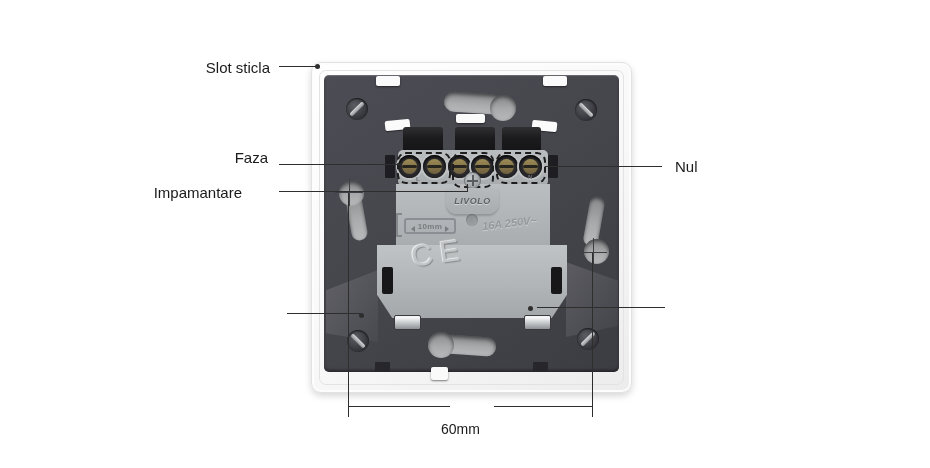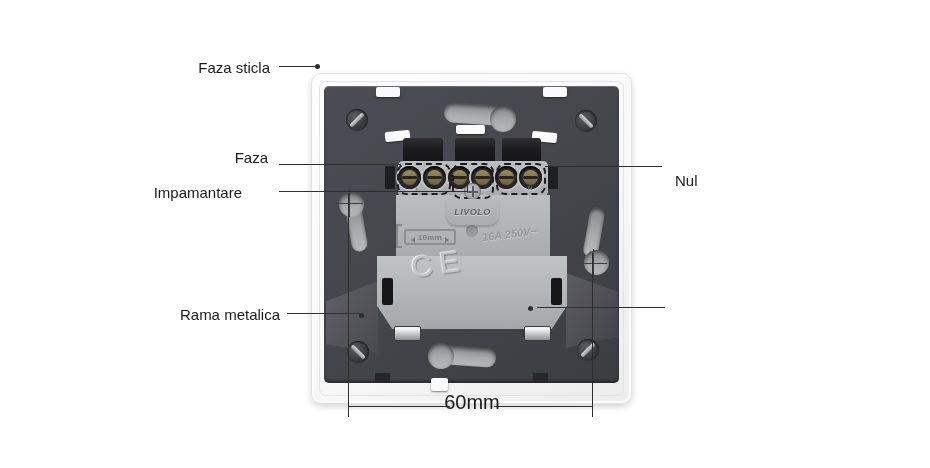--- a/index.html
+++ b/index.html
@@ -6,44 +6,44 @@
   .stage{position:relative;width:930px;height:468px;background:#ffffff;overflow:hidden;
          font-family:"Liberation Sans",sans-serif;}
   .stage *{position:absolute;box-sizing:border-box;}
 
   
   .ann{font:15px/1.2 "Liberation Sans",sans-serif;color:#1a1a1a;white-space:nowrap;}
   .lbl-rama-sticla{right:660px;top:59px;}
   .lbl-faza{right:662px;top:149px;}
   .lbl-impamantare{right:688px;top:184px;}
   .lbl-rama-metalica{right:650px;top:306px;}
-  .lbl-nul{left:675px;top:172px;text-align:center;}
+  .lbl-nul{left:675px;top:158px;text-align:center;}
   .lbl-suport{left:672px;top:300px;}
   .ln{background:#2e2e2e;}
   .ln-rama-sticla{left:279px;top:66px;width:38px;height:1px;}
   .ln-faza{left:279px;top:164px;width:122px;height:1px;}
   .ln-imp{left:279px;top:191px;width:189px;height:1px;}
   .ln-imp-v{left:467px;top:184px;width:1px;height:8px;}
   .ln-nul{left:545px;top:166px;width:117px;height:1px;}
   .ln-rm{left:287px;top:313px;width:73px;height:1px;}
   .ln-sp{left:537px;top:307px;width:128px;height:1px;}
   .dot{width:5px;height:5px;border-radius:50%;background:#2e2e2e;}
   .dot-rama-sticla{left:315px;top:64px;}
   .dot-rm{left:359px;top:313px;}
   .dot-sp{left:528px;top:306px;}
   
   .dim-v-left{left:348px;top:193px;width:1px;height:224px;}
   .dim-v-right{left:592px;top:253px;width:1px;height:164px;}
   .dim-h-left{left:348px;top:406px;width:102px;height:1px;}
   .dim-h-right{left:494px;top:406px;width:99px;height:1px;}
-  .dim-text{left:441px;top:390px;width:62px;text-align:center;font-size:20px;color:#1a1a1a;}
+  .dim-text{left:441px;top:421px;width:62px;text-align:left;font-size:14px;color:#1a1a1a;}
   .caption{left:392px;top:416px;font-size:16px;color:#1a1a1a;white-space:nowrap;}
 
   
-  .device{left:311px;top:73px;width:321px;height:331px;padding-left:32px;}
+  .device{left:311px;top:62px;width:321px;height:331px;padding-left:32px;}
   .glass-frame{inset:0;border-radius:10px;
     background:linear-gradient(145deg,#ffffff 0%,#f8f8f8 55%,#ececec 100%);
     border:1px solid #e2e2e2;
     box-shadow:0 3px 7px rgba(0,0,0,.16), inset 0 0 0 2px #fdfdfd;}
   .inner-lip{left:8px;top:8px;width:305px;height:315px;border:1px solid #e3e3e4;border-radius:7px;}
   .metal-frame{left:13px;top:13px;width:295px;height:297px;border-radius:5px;
     background:linear-gradient(145deg,#4c4c54 0%,#45454c 50%,#3c3c43 100%);
     box-shadow:inset 0 1px 1px rgba(255,255,255,.20), inset 0 -2px 3px rgba(0,0,0,.4);}
   .wedge{background:linear-gradient(120deg,rgba(255,255,255,.14),rgba(255,255,255,.03));}
   .wedge-l{left:15px;top:208px;width:52px;height:72px;clip-path:polygon(100% 0,100% 100%,0 88%,0 28%);}
@@ -232,35 +232,34 @@
       <span class="gauge-text">10mm</span>
       <span class="g-arr g-arr-r"></span>
     </div>
     <div class="rating">16A 250V~</div>
     <div class="ce">CE</div>
 
     <div class="claw claw-l"></div>
     <div class="claw claw-r"></div>
   </div>
 
-  <div class="ann lbl-rama-sticla">Faza sticla</div>
+  <div class="ann lbl-rama-sticla">Slot sticla</div>
   <div class="ln ln-rama-sticla"></div>
   <div class="dot dot-rama-sticla"></div>
 
   <div class="ann lbl-faza">Faza</div>
   <div class="ln ln-faza"></div>
 
   <div class="ann lbl-impamantare">Impamantare</div>
   <div class="ln ln-imp"></div>
   <div class="ln ln-imp-v"></div>
 
   <div class="ann lbl-nul">Nul</div>
   <div class="ln ln-nul"></div>
 
-  <div class="ann lbl-rama-metalica">Rama metalica</div>
   <div class="ln ln-rm"></div>
   <div class="dot dot-rm"></div>
 
   <div class="ln ln-sp"></div>
   <div class="dot dot-sp"></div>
 
   <div class="ln dim-v-left"></div>
   <div class="ln dim-v-right"></div>
   <div class="ln dim-h-left"></div>
   <div class="ln dim-h-right"></div>

